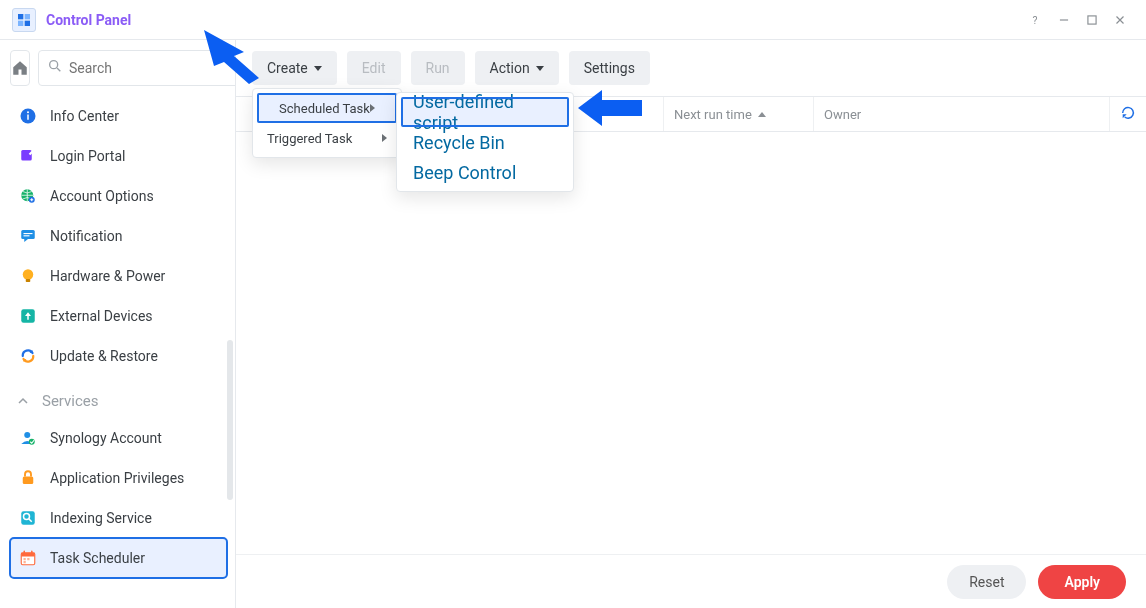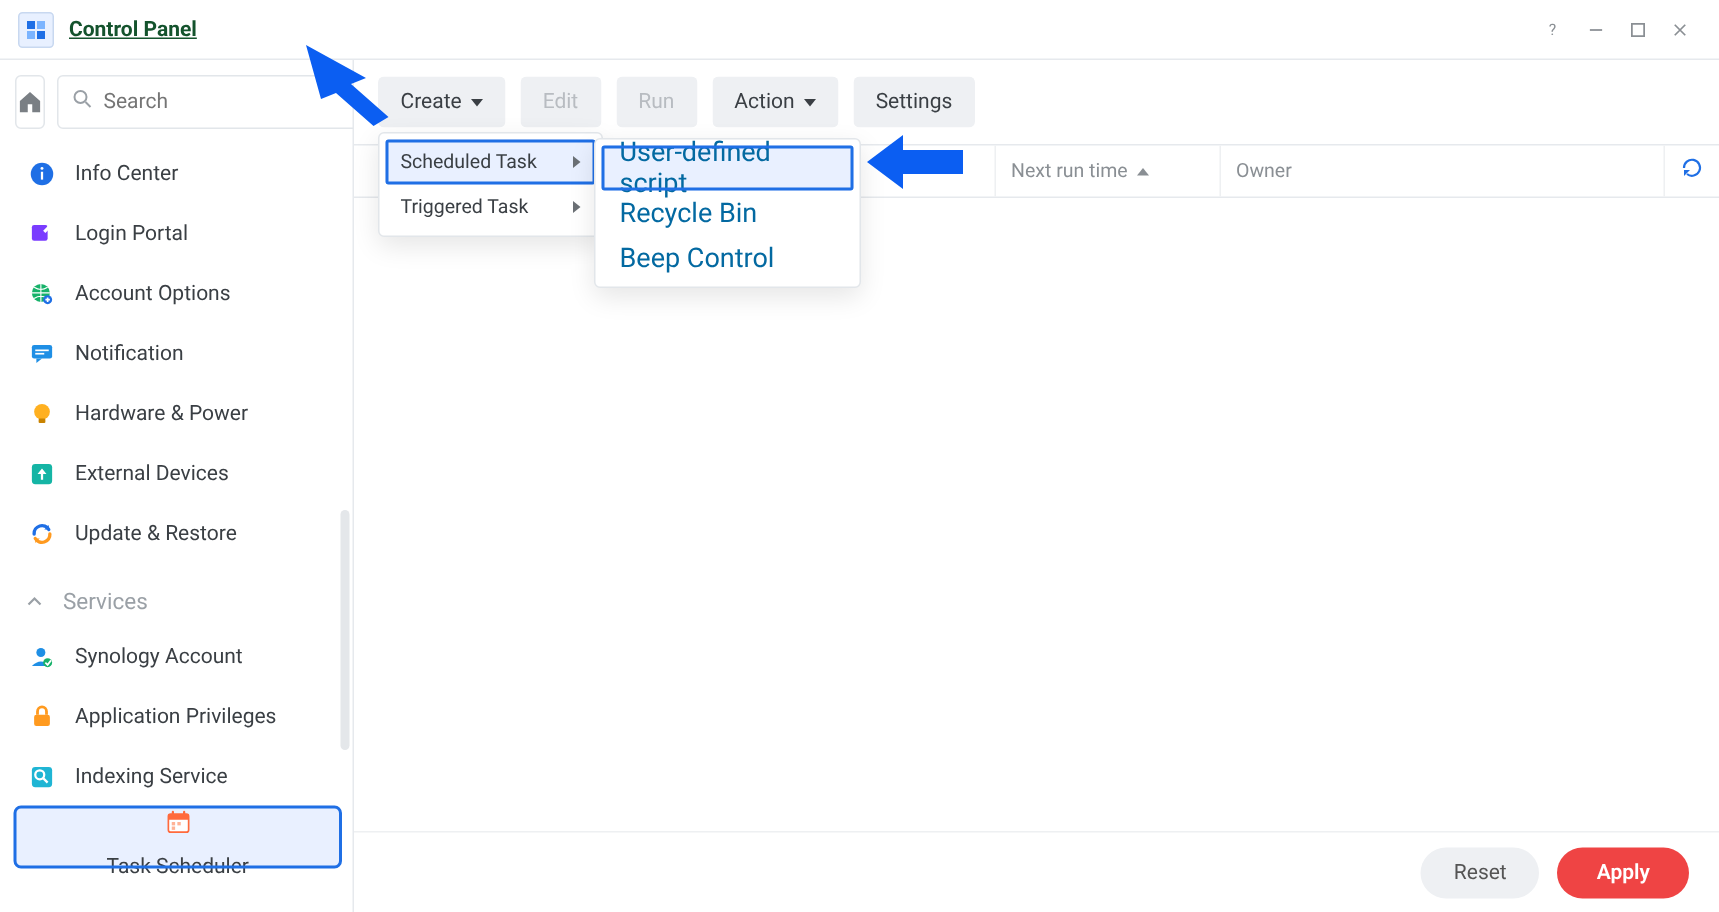--- a/index.html
+++ b/index.html
@@ -2,40 +2,40 @@
 <html><head>
 <meta charset="utf-8">
 <style>
   * { box-sizing: border-box; margin: 0; padding: 0; font-family: -apple-system, BlinkMacSystemFont, "Segoe UI", Roboto, Helvetica, Arial, sans-serif; }
   html, body { width: 1146px; height: 608px; overflow: hidden; background: #fff; }
 
   
   .titlebar { height: 40px; display: flex; align-items: center; padding: 0 12px; border-bottom: 1px solid #e6e9ed; }
   .titlebar .app-icon { width: 24px; height: 24px; background: #e8f0ff; border: 1px solid #c8d8f0; border-radius: 3px; display:flex; align-items:center; justify-content:center; margin-right: 10px; }
   .titlebar .app-icon svg { width:16px; height:16px; }
-  .titlebar .title { font-weight: 700; font-size: 14px; color: #14532d; text-decoration: underline; }
+  .titlebar .title { font-weight: 700; font-size: 14px; color: #8b5cf6; }
   .titlebar .spacer { flex: 1; }
   .titlebar .win-btn { width: 28px; height: 28px; color: #8a8f94; display:flex; align-items:center; justify-content:center; cursor:pointer; border-radius:4px;}
   .titlebar .win-btn svg { width:14px; height:14px; }
 
   
   .main { display: flex; height: calc(608px - 40px); }
   .sidebar { width: 236px; border-right: 1px solid #e6e9ed; padding: 10px 8px 10px 10px; overflow-y:auto; position:relative;}
   .sidebar .scroll-indicator{position:absolute; right:2px; top:300px; width:6px; height:160px; background:#e4e7ea; border-radius:3px;}
   .sidebar-top { display:flex; gap:8px; align-items:center; margin-bottom:10px; }
   .home-btn { width:36px; height:36px; border:1px solid #e2e6ea; border-radius:4px; display:flex; align-items:center; justify-content:center; color:#7a7f84; cursor:pointer;}
   .search { flex:1; height:36px; border:1px solid #e2e6ea; border-radius:4px; display:flex; align-items:center; padding:0 8px; color:#9aa0a6;}
   .search input { border:none; outline:none; flex:1; font-size:14px; color:#333; background:transparent;}
   .search svg{width:16px;height:16px;margin-right:6px;}
 
   .nav { list-style:none; }
   .nav li { display:flex; align-items:center; gap:12px; height:40px; padding:0 8px; font-size:14px; color:#3a3f44; cursor:pointer; border-radius:4px;}
   .nav li.section-header { height:34px; color:#9aa0a6; font-size:15px; cursor:default; margin-top:8px;}
   .nav li.section-header .chev{margin-right:2px;}
-  .nav li.selected { background:#e9f0ff; outline:2px solid #1f6fe5; outline-offset:-1px;flex-direction:column;}
+  .nav li.selected { background:#e9f0ff; outline:2px solid #1f6fe5; outline-offset:-1px;}
   .nav .ico { width:20px; height:20px; display:flex; align-items:center; justify-content:center; flex:0 0 20px;}
   .nav .ico svg{width:18px;height:18px;}
 
   
   .content { flex:1; display:flex; flex-direction:column; position:relative; }
   .toolbar { height:56px; display:flex; align-items:center; gap:10px; padding:0 16px; }
   .btn { height:34px; padding:15px 14px; border:1px solid transparent; background:#eef0f3; color:#3a3f44; font-size:14px; border-radius:4px; display:flex; align-items:center; gap:6px; cursor:pointer;}
   .btn.disabled { color:#b8bcc1; cursor:default;}
   .caret-down{width:0;height:0;border-left:4px solid transparent;border-right:4px solid transparent;border-top:5px solid #3a3f44;}
   .columns { height:36px; border-top:1px solid #e6e9ed; border-bottom:1px solid #e6e9ed; display:flex; align-items:stretch; color:#8a8f94; font-size:13px; position: relative; z-index: 1;}
@@ -51,21 +51,21 @@
   .grid-area{flex:1; position:relative;}
 
   .footer { height:54px; border-top:1px solid #eef0f2; display:flex; align-items:center; justify-content:flex-end; gap:12px; padding:0 20px;}
   .btn-soft { height:34px; padding:0 22px; border-radius:17px; background:#eef0f3; color:#555; font-size:14px; border:none; cursor:pointer;}
   .btn-primary { height:34px; padding:0 26px; border-radius:17px; background:#ef4444; color:#fff; font-size:14px; border:none; cursor:pointer; font-weight:600;}
 
   
   .menu1{position:absolute; left:16px; top:48px; width:150px; background:#fff; border:1px solid #e2e6ea; border-radius:4px; box-shadow:0 6px 18px rgba(0,0,0,.10); padding:4px; z-index:30;}
   .menu1 .mi{height:30px; display:flex; align-items:center; justify-content:space-between; padding:0 10px; font-size:13px; color:#3a3f44; cursor:pointer; border-radius:2px;}
   .menu1 .mi .sub-caret{width:0;height:0;border-top:4px solid transparent;border-bottom:4px solid transparent;border-left:5px solid #6b7075;}
-  .menu1 .mi.hl{background:#e9f0ff; outline:2px solid #1f6fe5; outline-offset:-2px;}
+  .menu1 .mi.hl{background:#e9f0ff; outline:2px solid #1f6fe5; outline-offset:-2px;justify-content:center;}
 
   .menu2{position:absolute; left:160px; top:52px; width:178px; background:#fff; border:1px solid #e2e6ea; border-radius:4px; box-shadow:0 6px 18px rgba(0,0,0,.10); padding:4px; z-index:31;}
   .menu2 .mi{height:30px; display:flex; align-items:center; padding:0 12px; font-size:18px; color:#0369a1; cursor:pointer; border-radius:2px;}
   .menu2 .mi.hl{background:#e9f0ff; outline:2px solid #1f6fe5; outline-offset:-2px;}
 
   
   .arrow{position:absolute; z-index:40; pointer-events:none;}
   .arrow svg{display:block;}
 </style>
 </head>

